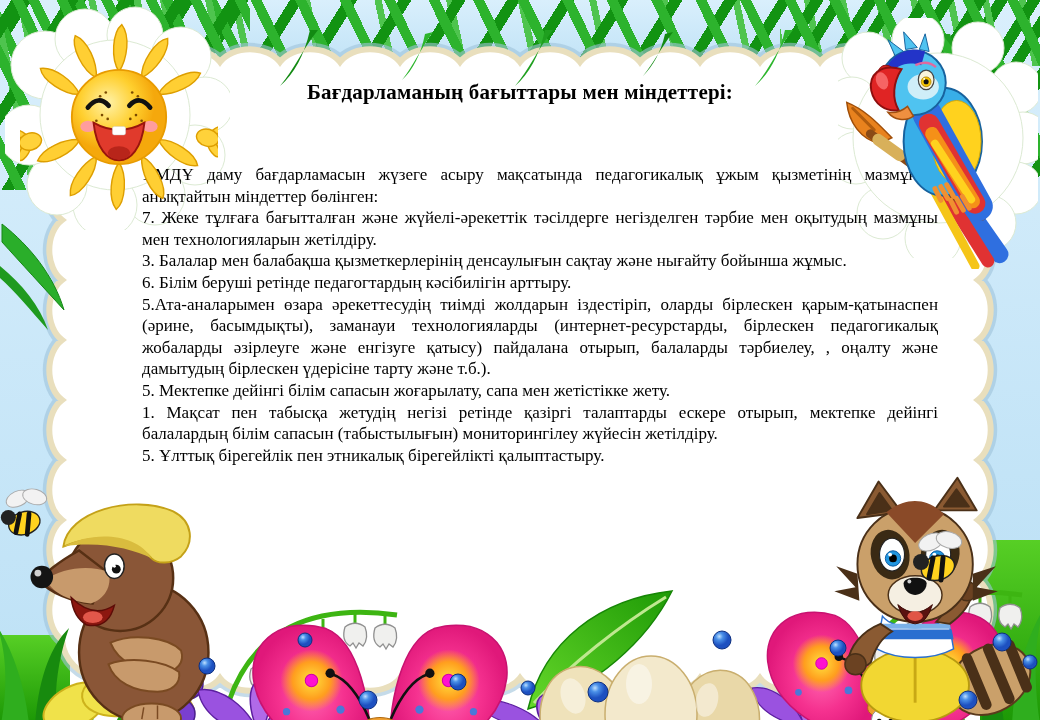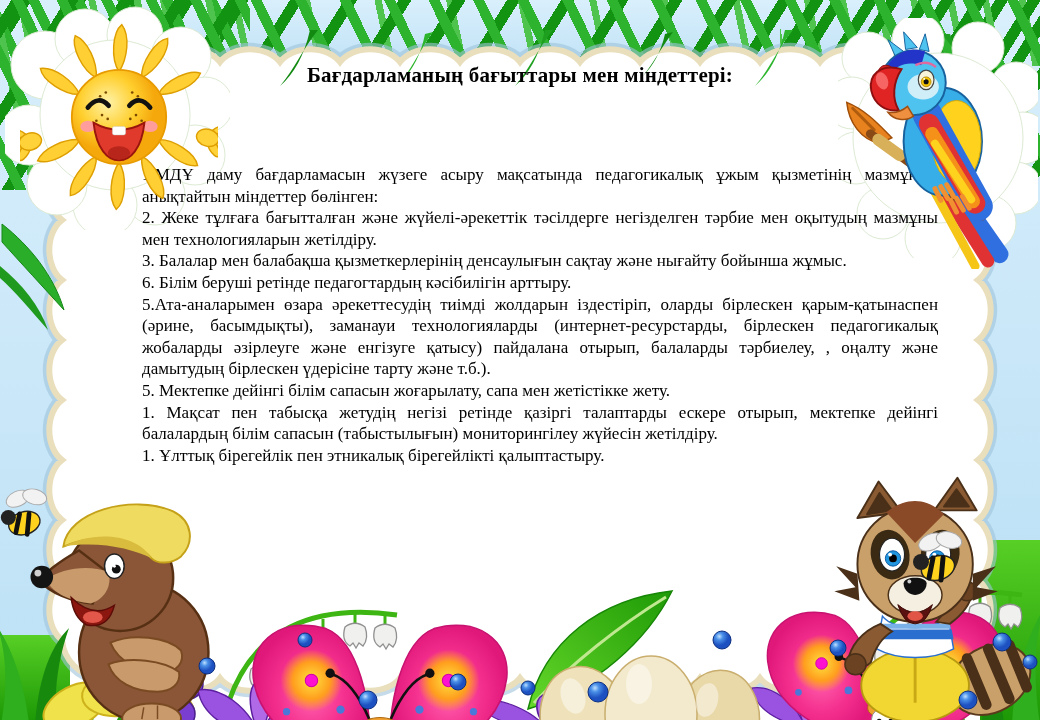--- a/index.html
+++ b/index.html
@@ -7,21 +7,21 @@
          font-family:"Liberation Serif","DejaVu Serif",serif;}
   .abs{position:absolute;}
   
   .sky{background:linear-gradient(180deg,#d9effc,#bfe2f6);}
   
   .leaves{background-image:
     repeating-linear-gradient(64deg, rgba(0,0,0,0) 0 14px, #2db32d 14px 24px, rgba(0,0,0,0) 24px 40px),
     repeating-linear-gradient(-58deg, rgba(0,0,0,0) 0 16px, #129312 16px 27px, rgba(0,0,0,0) 27px 46px),
     repeating-linear-gradient(78deg, rgba(0,0,0,0) 0 30px, #4ec44e 30px 37px, rgba(0,0,0,0) 37px 70px);}
   .grncorner{background:linear-gradient(180deg,#57cf25,#1d9906);}
-  .title{left:0;top:63px;width:1040px;text-align:center;font-weight:bold;font-size:21px;color:#000;
+  .title{left:0;top:80px;width:1040px;text-align:center;font-weight:bold;font-size:21px;color:#000;
          letter-spacing:.2px;z-index:30;}
   .bodytext{left:142px;top:164px;width:796px;z-index:30;font-size:17px;line-height:21.6px;color:#000;}
   .bodytext p{margin:0;text-align:justify;}
   svg{display:block;}
 </style>
 </head>
 <body>
 
 <div class="slide">
 
@@ -84,27 +84,27 @@
         <circle cx="45" cy="195" r="26"></circle>
       <circle cx="18" cy="140" r="26"></circle>
         <circle cx="14" cy="85" r="26"></circle>
         <circle cx="100" cy="120" r="85"></circle>
     </g>
   </svg>
 
   <div class="abs title">Бағдарламаның бағыттары мен міндеттері:</div>
   <div class="abs bodytext">
     <p>1.МДҰ даму бағдарламасын жүзеге асыру мақсатында педагогикалық ұжым қызметінің мазмұнын анықтайтын міндеттер бөлінген:</p>
-    <p>2. Жеке тұлғаға бағытталған және жүйелі-әрекеттік тәсілдерге негізделген тәрбие мен оқытудың мазмұны мен технологияларын жетілдіру.</p>
+    <p>7. Жеке тұлғаға бағытталған және жүйелі-әрекеттік тәсілдерге негізделген тәрбие мен оқытудың мазмұны мен технологияларын жетілдіру.</p>
     <p>3. Балалар мен балабақша қызметкерлерінің денсаулығын сақтау және нығайту бойынша жұмыс.</p>
     <p>6. Білім беруші ретінде педагогтардың кәсібилігін арттыру.</p>
     <p>5.Ата-аналарымен өзара әрекеттесудің тиімді жолдарын іздестіріп, оларды бірлескен қарым-қатынаспен (әрине, басымдықты), заманауи технологияларды (интернет-ресурстарды, бірлескен педагогикалық жобаларды әзірлеуге және енгізуге қатысу) пайдалана отырып, балаларды тәрбиелеу, , оңалту және дамытудың бірлескен үдерісіне тарту және т.б.).</p>
     <p>5. Мектепке дейінгі білім сапасын жоғарылату, сапа мен жетістікке жету.</p>
     <p>1. Мақсат пен табысқа жетудің негізі ретінде қазіргі талаптарды ескере отырып, мектепке дейінгі балалардың білім сапасын (табыстылығын) мониторингілеу жүйесін жетілдіру.</p>
-    <p>1. Ұлттық бірегейлік пен этникалық бірегейлікті қалыптастыру.</p>
+    <p>5. Ұлттық бірегейлік пен этникалық бірегейлікті қалыптастыру.</p>
   </div>
 
   <svg class="abs" style="left:-5px;top:620px;z-index:40;" width="200" height="105" viewBox="0 0 200 105">
     <path d="M6,104 C14,60 10,28 2,6 C18,30 30,66 34,104 Z" fill="#2fae1e"></path>
     <path d="M40,104 C44,56 56,26 74,8 C64,36 58,70 62,104 Z" fill="#178a0e"></path>
     <path d="M78,104 C88,62 104,36 126,22 C110,48 100,78 98,104 Z" fill="#43c224"></path>
     <path d="M120,104 C136,70 158,50 184,42 C162,62 148,84 144,104 Z" fill="#1e9a10"></path>
   </svg>
   <svg class="abs" style="left:900px;top:600px;z-index:40;" width="145" height="125" viewBox="0 0 145 125">
     <path d="M140,124 C132,70 136,34 144,8 C126,38 114,80 112,124 Z" fill="#2fae1e"></path>

